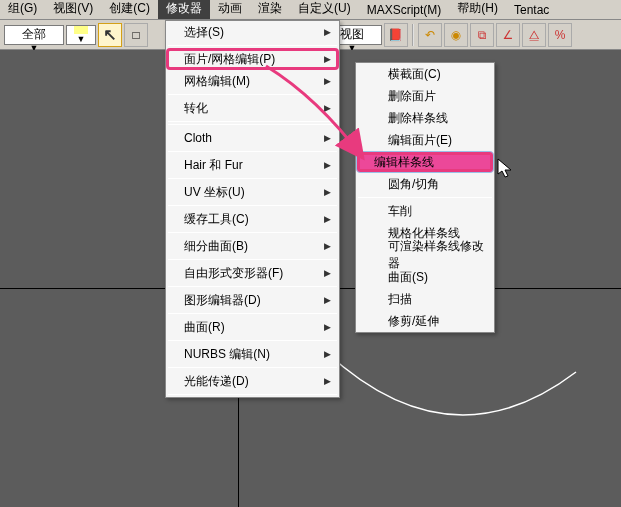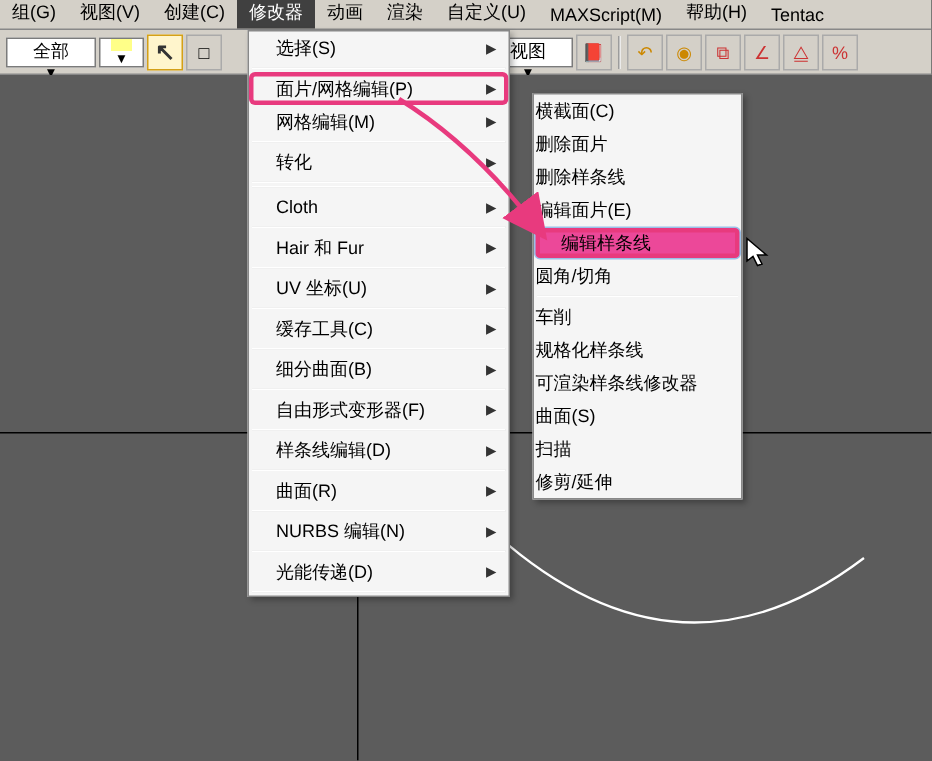--- a/index.html
+++ b/index.html
@@ -22,21 +22,21 @@
 
 .curve { position: absolute; right: 40px; bottom: 50px; }
 
 .menu1 { position: absolute; left: 165px; top: 20px; width: 175px; background: #f5f5f5; border: 1px solid #888; box-shadow: 2px 2px 4px rgba(0,0,0,0.3); z-index: 20; }
 .menu1 .row { height: 22px; display: flex; align-items: center; justify-content: space-between; padding: 0 8px 0 18px; position: relative; }
 .menu1 .row.arrow::after { content: "▶"; font-size: 9px; color: #333; }
 .menu1 .sep { height: 1px; background: #ccc; margin: 2px 2px; border-bottom: 1px solid #fff; }
 .menu1 .row.hl { box-shadow: inset 0 0 0 3px #e83a7e; border-radius: 4px; }
 
 .menu2 { position: absolute; left: 355px; top: 62px; width: 140px; background: #f5f5f5; border: 1px solid #888; box-shadow: 2px 2px 4px rgba(0,0,0,0.3); z-index: 20; }
-.menu2 .row { height: 22px; display: flex; align-items: center; padding: 0 8px 0 1px; }
+.menu2 .row { height: 22px; display: flex; align-items: center; padding: 0 8px 0 32px; }
 .menu2 .row.hover { background: #ec4899; border: 1px solid #9ac0e8; padding: 0 7px 0 17px; }
 .menu2 .row.hl { box-shadow: inset 0 0 0 3px #e83a7e; border-radius: 4px; }
 .menu2 .sep { height: 1px; background: #ccc; margin: 2px 2px; border-bottom: 1px solid #fff; }
 
 .arrow-anno { position: absolute; z-index: 25; pointer-events: none; }
 .cursor-anno { position: absolute; z-index: 26; pointer-events: none; }
 
 .watermark { position: absolute; left: 200px; top: 230px; color: #bfbfbf; font-size: 38px; font-weight: bold; opacity: 0.15; z-index: 5; pointer-events: none; }
 </style>
 </head>
@@ -144,21 +144,21 @@
     <div class="sep"></div>
     <div class="row arrow">
       <span>细分曲面(B)</span>
     </div>
     <div class="sep"></div>
     <div class="row arrow">
       <span>自由形式变形器(F)</span>
     </div>
     <div class="sep"></div>
     <div class="row arrow">
-      <span>样条线编辑(D)</span>
+      <span>图形编辑器(D)</span>
     </div>
     <div class="sep"></div>
     <div class="row arrow">
       <span>曲面(R)</span>
     </div>
     <div class="sep"></div>
     <div class="row arrow">
       <span>NURBS 编辑(N)</span>
     </div>
     <div class="sep"></div>

